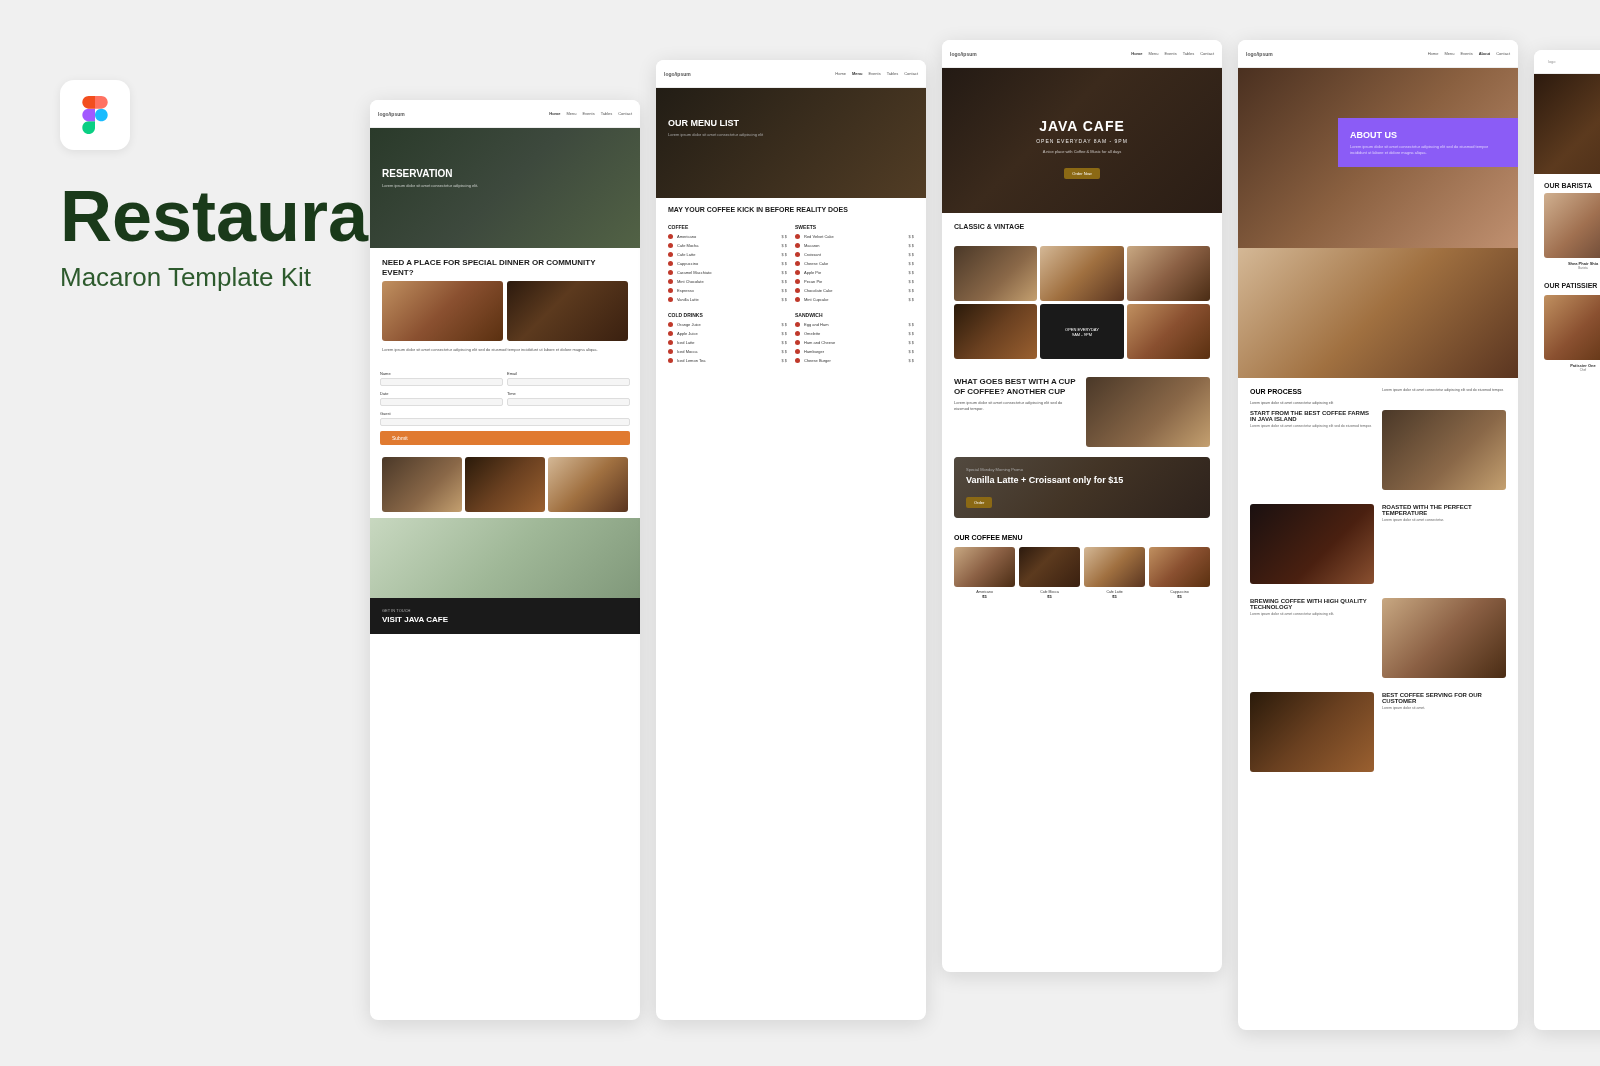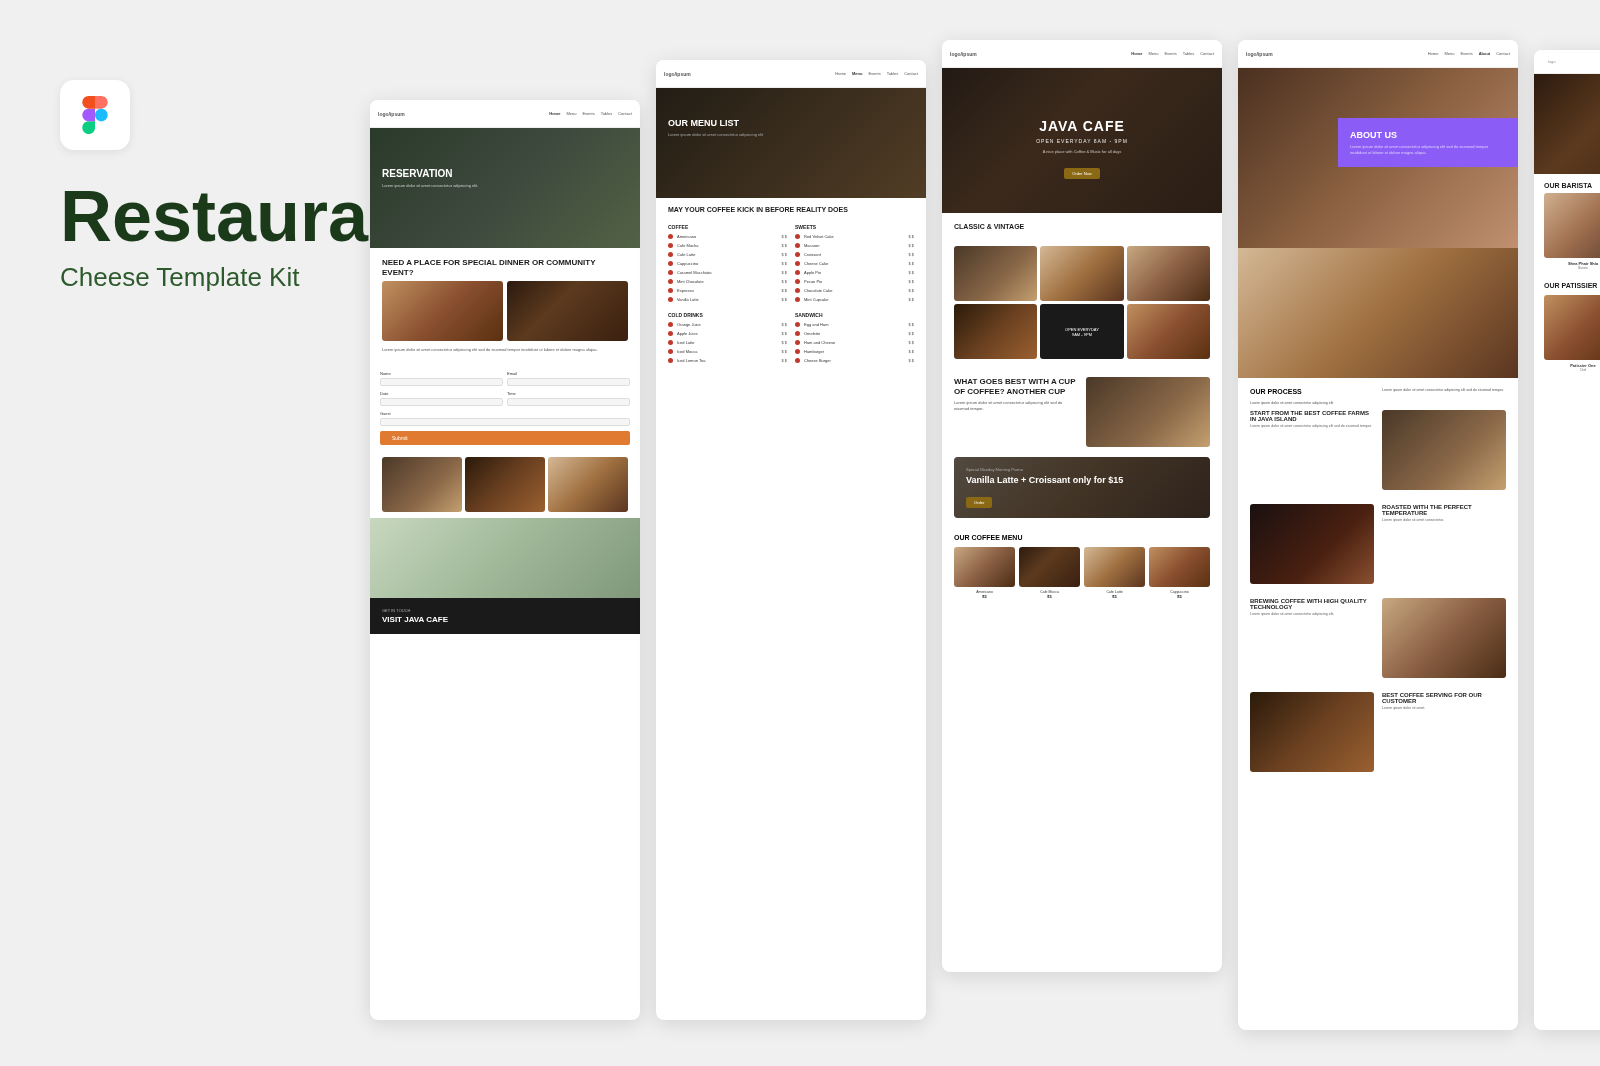--- a/index.html
+++ b/index.html
@@ -559,21 +559,21 @@
 
     <svg class="figma-logo" viewBox="0 0 38 57" xmlns="http://www.w3.org/2000/svg">
       <path d="M9.5 57C14.7467 57 19 52.7467 19 47.5V38H9.5C4.25329 38 0 42.2533 0 47.5C0 52.7467 4.25329 57 9.5 57Z" fill="#0ACF83"></path>
       <path d="M0 28.5C0 23.2533 4.25329 19 9.5 19H19V38H9.5C4.25329 38 0 33.7467 0 28.5Z" fill="#A259FF"></path>
       <path d="M0 9.5C0 4.25329 4.25329 0 9.5 0H19V19H9.5C4.25329 19 0 14.7467 0 9.5Z" fill="#F24E1E"></path>
       <path d="M19 0H28.5C33.7467 0 38 4.25329 38 9.5C38 14.7467 33.7467 19 28.5 19H19V0Z" fill="#FF7262"></path>
       <path d="M38 28.5C38 33.7467 33.7467 38 28.5 38C23.2533 38 19 33.7467 19 28.5C19 23.2533 23.2533 19 28.5 19C33.7467 19 38 23.2533 38 28.5Z" fill="#1ABCFE"></path>
     </svg>
   </div>
   <div class="brand-title">Restaurant</div>
-  <div class="brand-subtitle">Cheese Template Kit</div>
+  <div class="brand-subtitle">Macaron Template Kit</div>
 </div>
 
 <div class="previews-container">
 
   <div class="preview-card card-1">
     <div class="card-nav">
       <span class="card-nav-logo">logo/ipsum</span>
       <div class="card-nav-links">
         <span class="card-nav-link active">Home</span>
         <span class="card-nav-link">Menu</span>

